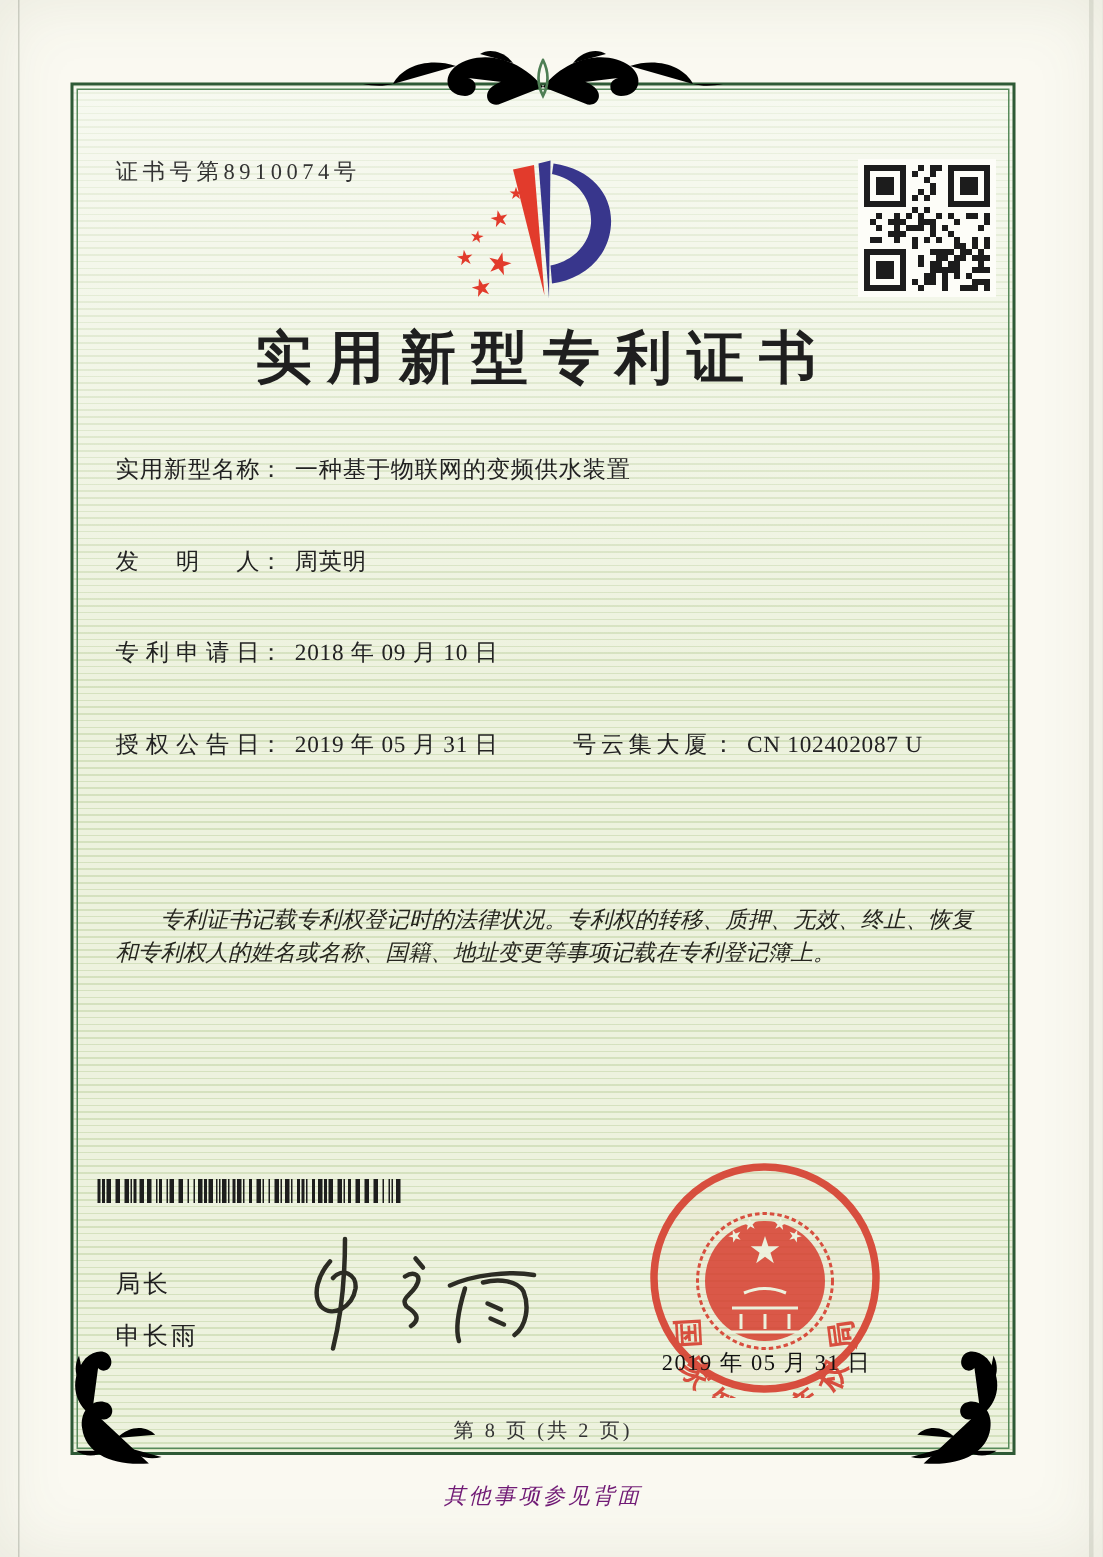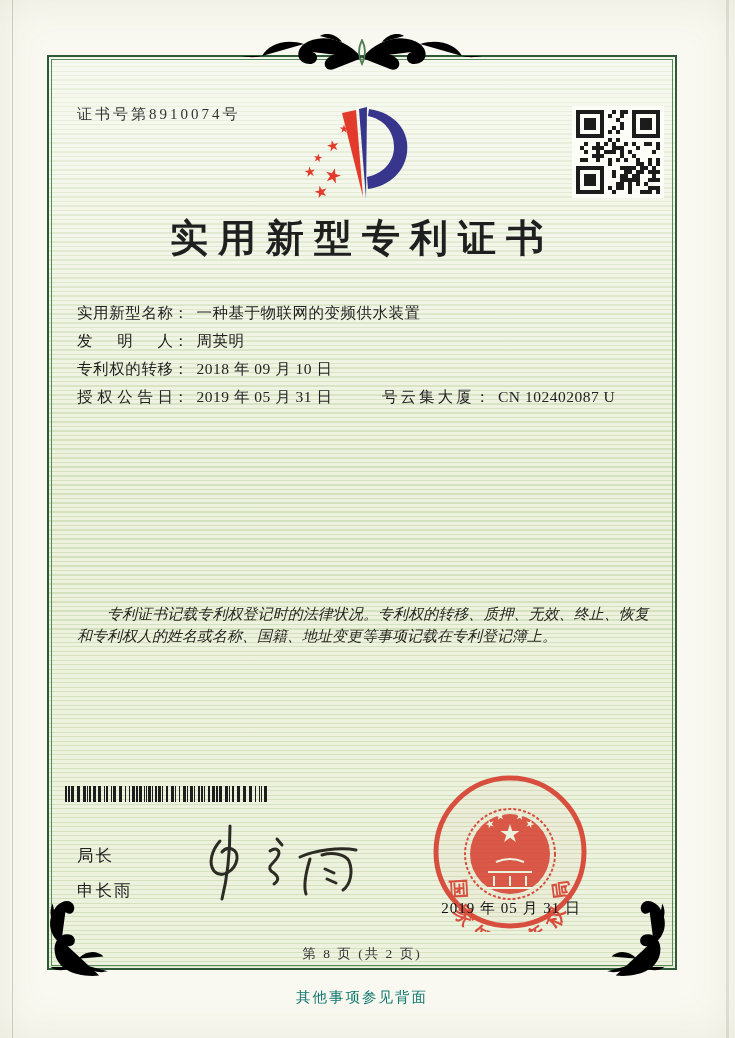--- a/index.html
+++ b/index.html
@@ -32,21 +32,21 @@
   .qgrid{display:grid;width:100%;height:100%;grid-template-columns:repeat(21,1fr);grid-template-rows:repeat(21,1fr);}
   .qgrid i{display:block;}
   .qgrid i.d{background:#1c1c1c;}
 
   .title{
     position:absolute;left:0;right:0;top:156px;text-align:center;
     font-size:38px;font-weight:700;letter-spacing:10px;color:#1f1f1f;
   }
 
   .fields{position:absolute;left:28px;right:24px;top:246px;font-size:15.5px;color:#222;}
-  .row{position:relative;height:21px;margin-bottom:7px;white-space:nowrap;}
+  .row{position:relative;height:21px;margin-bottom:40px;white-space:nowrap;}
   .flabel{display:inline-block;width:96px;text-align:justify;text-align-last:justify;vertical-align:top;}
   .colon{display:inline-block;margin-right:8px;}
   .fvalue{letter-spacing:.5px;}
   .pair2{position:absolute;left:305px;top:0;}
   .pair2 .flabel2{letter-spacing:3px;}
 
   .paras{position:absolute;left:28px;right:26px;top:546px;font-size:15px;line-height:22px;color:#26261f;
          font-style:italic;text-align:justify;}
   .paras p{margin:0;text-indent:2em;}
 
@@ -55,21 +55,21 @@
 
   .signer{position:absolute;left:28px;top:788px;font-size:16.5px;color:#222;font-family:"Liberation Sans","DejaVu Sans",sans-serif;}
   .signer div{margin-bottom:13px;letter-spacing:2px;}
   .signature{position:absolute;left:133px;top:757px;width:195px;height:95px;}
 
   .seal{position:absolute;left:381px;top:715px;width:160px;height:160px;opacity:.88;}
   .seal-date{position:absolute;left:381px;top:842px;width:162px;text-align:center;font-size:15px;color:#111;letter-spacing:1px;}
 
   .page-no{position:absolute;left:0;right:0;top:888px;text-align:center;font-size:13.5px;color:#333;letter-spacing:2px;}
 
-  .footer-note{position:absolute;left:47px;width:630px;top:988px;text-align:center;font-size:14.5px;color:#0f766e;letter-spacing:2px;}
+  .footer-note{position:absolute;left:47px;width:630px;top:988px;text-align:center;font-size:14.5px;color:#701a75;letter-spacing:2px;font-style:italic;}
 
   .orn{position:absolute;pointer-events:none;}
   .orn path{fill:none;stroke:#4e7e54;stroke-width:1.8;stroke-linecap:round;}
 </style>
 </head>
 <body>
 
 <div class="photo">
 
   <svg width="0" height="0" style="position:absolute">
@@ -560,21 +560,21 @@
       <div class="title">实用新型专利证书</div>
 
       <div class="fields">
         <div class="row">
           <span class="flabel">实用新型名称</span><span class="colon">：</span><span class="fvalue">一种基于物联网的变频供水装置</span>
         </div>
         <div class="row">
           <span class="flabel">发明人</span><span class="colon">：</span><span class="fvalue">周英明</span>
         </div>
         <div class="row">
-          <span class="flabel">专利权的转移</span><span class="colon">：</span><span class="fvalue">2018 年 09 月 10 日</span>
+          <span class="flabel">专利申请日</span><span class="colon">：</span><span class="fvalue">2018 年 09 月 10 日</span>
         </div>
         <div class="row">
           <span class="flabel">授权公告日</span><span class="colon">：</span><span class="fvalue">2019 年 05 月 31 日</span>
           <span class="pair2">
             <span class="flabel2">号云集大厦</span><span class="colon">：</span><span class="fvalue">CN 102402087 U</span>
           </span>
         </div>
       </div>
 
       <div class="paras">

